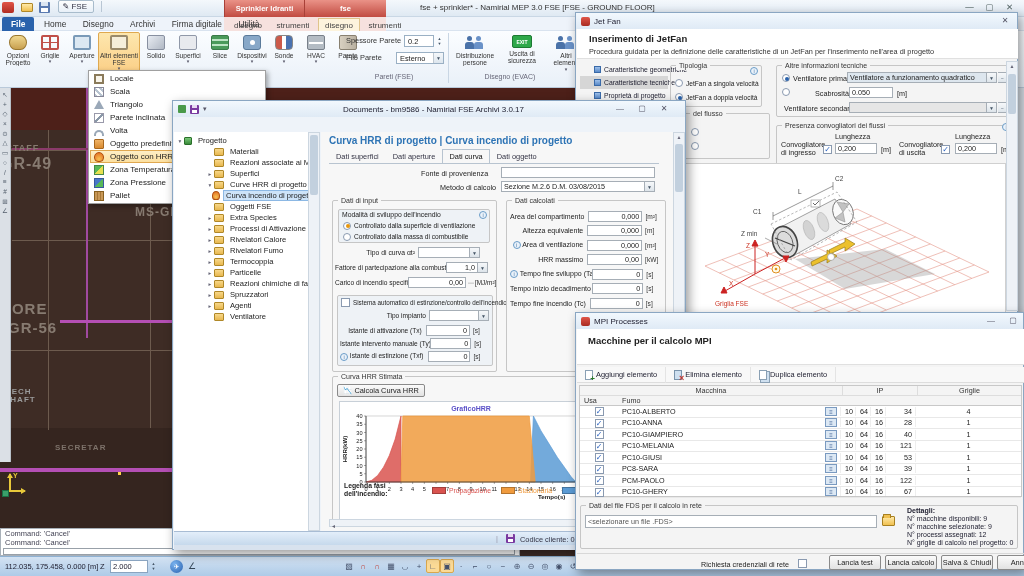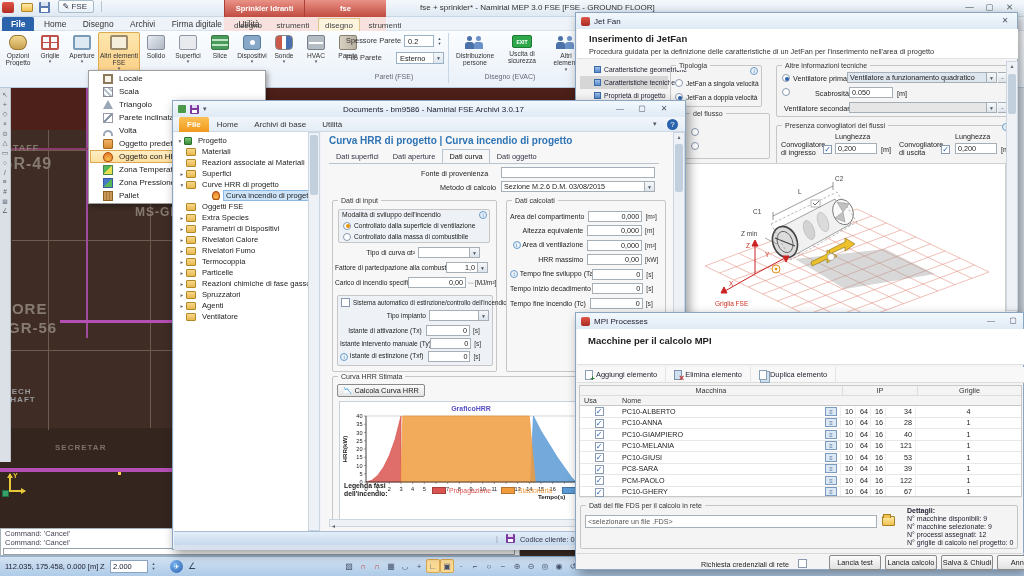--- a/index.html
+++ b/index.html
@@ -85,21 +85,21 @@
 .cmdline{font-size:7.5px;color:#445;padding-left:4px;line-height:9px}
 .cmdinput{position:absolute;left:2px;top:19px;width:512px;height:7px;border:1px solid #98a0a8;background:#fff}
 .sbar{left:0;top:556px;width:1024px;height:20px;background:linear-gradient(#d3e2f2,#aecbe8);border-top:1px solid #8fb2d4;font-size:7.5px;color:#223;z-index:2}
 .sico{display:inline-block;width:14px;height:14px;text-align:center;line-height:14px;font-size:8px;color:#44506a;border:1px solid transparent;border-radius:2px;vertical-align:top}
 .sico.hl{background:#fbda96;border-color:#d9a74e}
 .sico.red{color:#c04038}
 .zbox{position:absolute;left:110px;top:3px;width:38px;height:13px;border:1px solid #8aa4c0;background:#fff;font-size:7.5px;line-height:12px;padding:0 2px}
 .bluico{position:absolute;left:170px;top:3px;width:13px;height:13px;border-radius:50%;background:radial-gradient(circle at 35% 30%,#7ab4f0,#2a62b0);color:#fff;font-size:7px;text-align:center;line-height:13px}
 
 .fsemenu{left:88px;top:70px;width:178px;background:#fff;border:1px solid #a0a0a0;box-shadow:2px 2px 5px rgba(0,0,0,.35);padding:1px;z-index:5}
-.fmi{display:flex;align-items:center;height:13px;font-size:8px;color:#222;padding-left:12px;border:1px solid transparent;white-space:nowrap;overflow:hidden}
+.fmi{display:flex;align-items:center;height:13px;font-size:8px;color:#222;padding-left:3px;border:1px solid transparent;white-space:nowrap;overflow:hidden}
 .fmi.sel{background:linear-gradient(#fdeec6,#fce0a0);border-color:#e0a850}
 .fmico{width:10px;height:10px;margin-right:6px;flex:none}
 .mi-locale{border:2px solid #8a7a5a;background:#f8f4ea}
 .mi-scala{background:repeating-linear-gradient(45deg,#b8c4d0 0 2px,#fff 2px 4px);border:1px solid #889}
 .mi-tri{width:0;height:0;border-left:5px solid transparent;border-right:5px solid transparent;border-bottom:9px solid #9aa8b8;background:none}
 .mi-pinc{background:linear-gradient(135deg,transparent 40%,#8a98a8 40%,#8a98a8 60%,transparent 60%);border:1px solid #99a}
 .mi-volta{border:2px solid #9aa8b8;border-bottom:none;border-radius:8px 8px 0 0;height:6px;margin-top:4px;background:none}
 .mi-opred{background:linear-gradient(#f0b468,#d88a30);border:1px solid #a86820;border-radius:1px}
 .mi-ohrr{background:radial-gradient(circle at 50% 75%,#f8c050,#e06820);border:1px solid #b05010;border-radius:50% 50% 4px 4px}
 .mi-ztemp{background:linear-gradient(135deg,#58b858 0 50%,#e8e050 50%);border:1px solid #488848}
@@ -128,21 +128,21 @@
 
 .docs{left:172px;top:100px;width:514px;height:450px;z-index:20}
 .dmenu{position:absolute;left:0;top:16px;width:512px;height:15px;background:linear-gradient(#f2f6fb,#e3ecf5);border-bottom:1px solid #cdd9e6}
 .dtab{display:inline-block;padding:0 8px;font-size:8px;line-height:15px;color:#333}
 .dtab.file{background:linear-gradient(#fbc053,#f09a1d);color:#fff;font-weight:bold;border-radius:2px 2px 0 0}
 .dtree{position:absolute;left:1px;top:31px;width:146px;height:399px;background:#fff;border-right:1px solid #cfd6dd;overflow:hidden;padding-top:3px}
 .trow{display:flex;align-items:center;height:11px;font-size:7.6px;color:#222;white-space:nowrap}
 .trow .arr{width:8px;font-size:5.5px;color:#667;text-align:center;flex:none}
 .trow .tl{padding:0 2px;border:1px solid transparent}
 .trow.sel .tl{background:#cde3f8;border-color:#8cb8e4}
-.lvl0{padding-left:2px}.lvl1{padding-left:4px}.lvl2{padding-left:30px}
+.lvl0{padding-left:2px}.lvl1{padding-left:32px}.lvl2{padding-left:30px}
 .ti{flex:none;margin-right:3px}
 .ti-root{width:8px;height:8px;background:linear-gradient(#7ac87a,#3a8a3a);border:1px solid #2a702a;border-radius:1px}
 .ti-fold{width:10px;height:8px;background:linear-gradient(#f8d88a,#e8b850);border:1px solid #b08828;border-radius:1px}
 .ti-fire{width:8px;height:9px;background:radial-gradient(circle at 50% 70%,#f8c050,#e06820);border:1px solid #b05010;border-radius:50% 50% 40% 40%}
 .dcontent{position:absolute;left:148px;top:31px;width:352px;height:399px;background:#f7f7f7;overflow:hidden}
 .dhead{position:absolute;left:8px;top:3px;font-size:10px;font-weight:bold;color:#2e74b5;white-space:nowrap}
 .ftab{display:inline-block;padding:0 6px;font-size:7.4px;line-height:13px;color:#334;border:1px solid transparent;border-bottom:none}
 .ftab.on{background:#f7f7f7;border-color:#b8c4d0;color:#111}
 .dgrp .gt{background:#f7f7f7}
 .dcrow{display:flex;align-items:center;height:14.5px}
@@ -637,27 +637,20 @@
   <div class="win docs">
     <div class="wtitle">
       <span style="width:8px;height:8px;background:#4a9a4a;border-radius:1px"></span>
       <span class="flop"></span>
       <span style="font-size:7px;color:#556">▾</span>
       <span style="position:absolute;left:170px">Documents - bm9586 - Namirial FSE Archivi 3.0.17</span>
       <span class="winbtn" style="position:absolute;left:440px">—</span>
       <span class="winbtn" style="position:absolute;left:462px">▢</span>
       <span class="winbtn" style="position:absolute;left:484px">✕</span>
     </div>
-    <div class="dmenu">
-      <div style="position:absolute;left:6px;top:0">
-        
-      <span class="dtab file">File</span><span class="dtab">Home</span><span class="dtab">Archivi di base</span><span class="dtab">Utilità</span></div>
-      <span style="position:absolute;left:480px;top:3px;font-size:7px;color:#556">▾</span>
-      <span style="position:absolute;left:494px;top:2px;width:11px;height:11px;border-radius:50%;background:#2a62ac;color:#fff;font-size:8px;text-align:center;line-height:11px">?</span>
-    </div>
     <div class="dtree">
       <div>
 
           <div class="trow lvl0">
             <span class="arr">▾</span>
             <span class="ti ti-root"></span>
             <span class="tl">Progetto</span>
           </div>
 
           <div class="trow lvl1">
@@ -698,21 +691,21 @@
 
           <div class="trow lvl1">
             <span class="arr">▸</span>
             <span class="ti ti-fold"></span>
             <span class="tl">Extra Species</span>
           </div>
 
           <div class="trow lvl1">
             <span class="arr">▸</span>
             <span class="ti ti-fold"></span>
-            <span class="tl">Parametri di Dispositivi</span>
+            <span class="tl">Processi di Attivazione</span>
           </div>
 
           <div class="trow lvl1">
             <span class="arr">▸</span>
             <span class="ti ti-fold"></span>
             <span class="tl">Rivelatori Calore</span>
           </div>
 
           <div class="trow lvl1">
             <span class="arr">▸</span>
@@ -1000,21 +993,21 @@
         <span class="mtb">
           <span class="mt-dup"></span>
           <span>Duplica elemento</span>
         </span>
       </div>
     <div class="mtable">
       <div class="mgh" style="left:0;width:262px">Macchina</div>
       <div class="mgh" style="left:262px;width:75px;border-left:1px solid #ddd">IP</div>
       <div class="mgh" style="left:337px;width:104px;border-left:1px solid #ddd">Griglie</div>
       <div class="msh" style="left:0;width:38px">Usa</div>
-      <div class="msh" style="left:38px;width:403px">Nome</div>
+      <div class="msh" style="left:38px;width:403px">Fumo</div>
       <div class="mrows">
 
           <div class="mrow">
             <span class="c-usa"><span class="cb on"></span></span>
             <span class="c-name">PC10-ALBERTO</span>
             <span class="c-ico"><span class="ipico"></span></span>
             <span class="c-ip">10</span>
             <span class="c-ip">64</span>
             <span class="c-ip">16</span>
             <span class="c-ip4">34</span>

